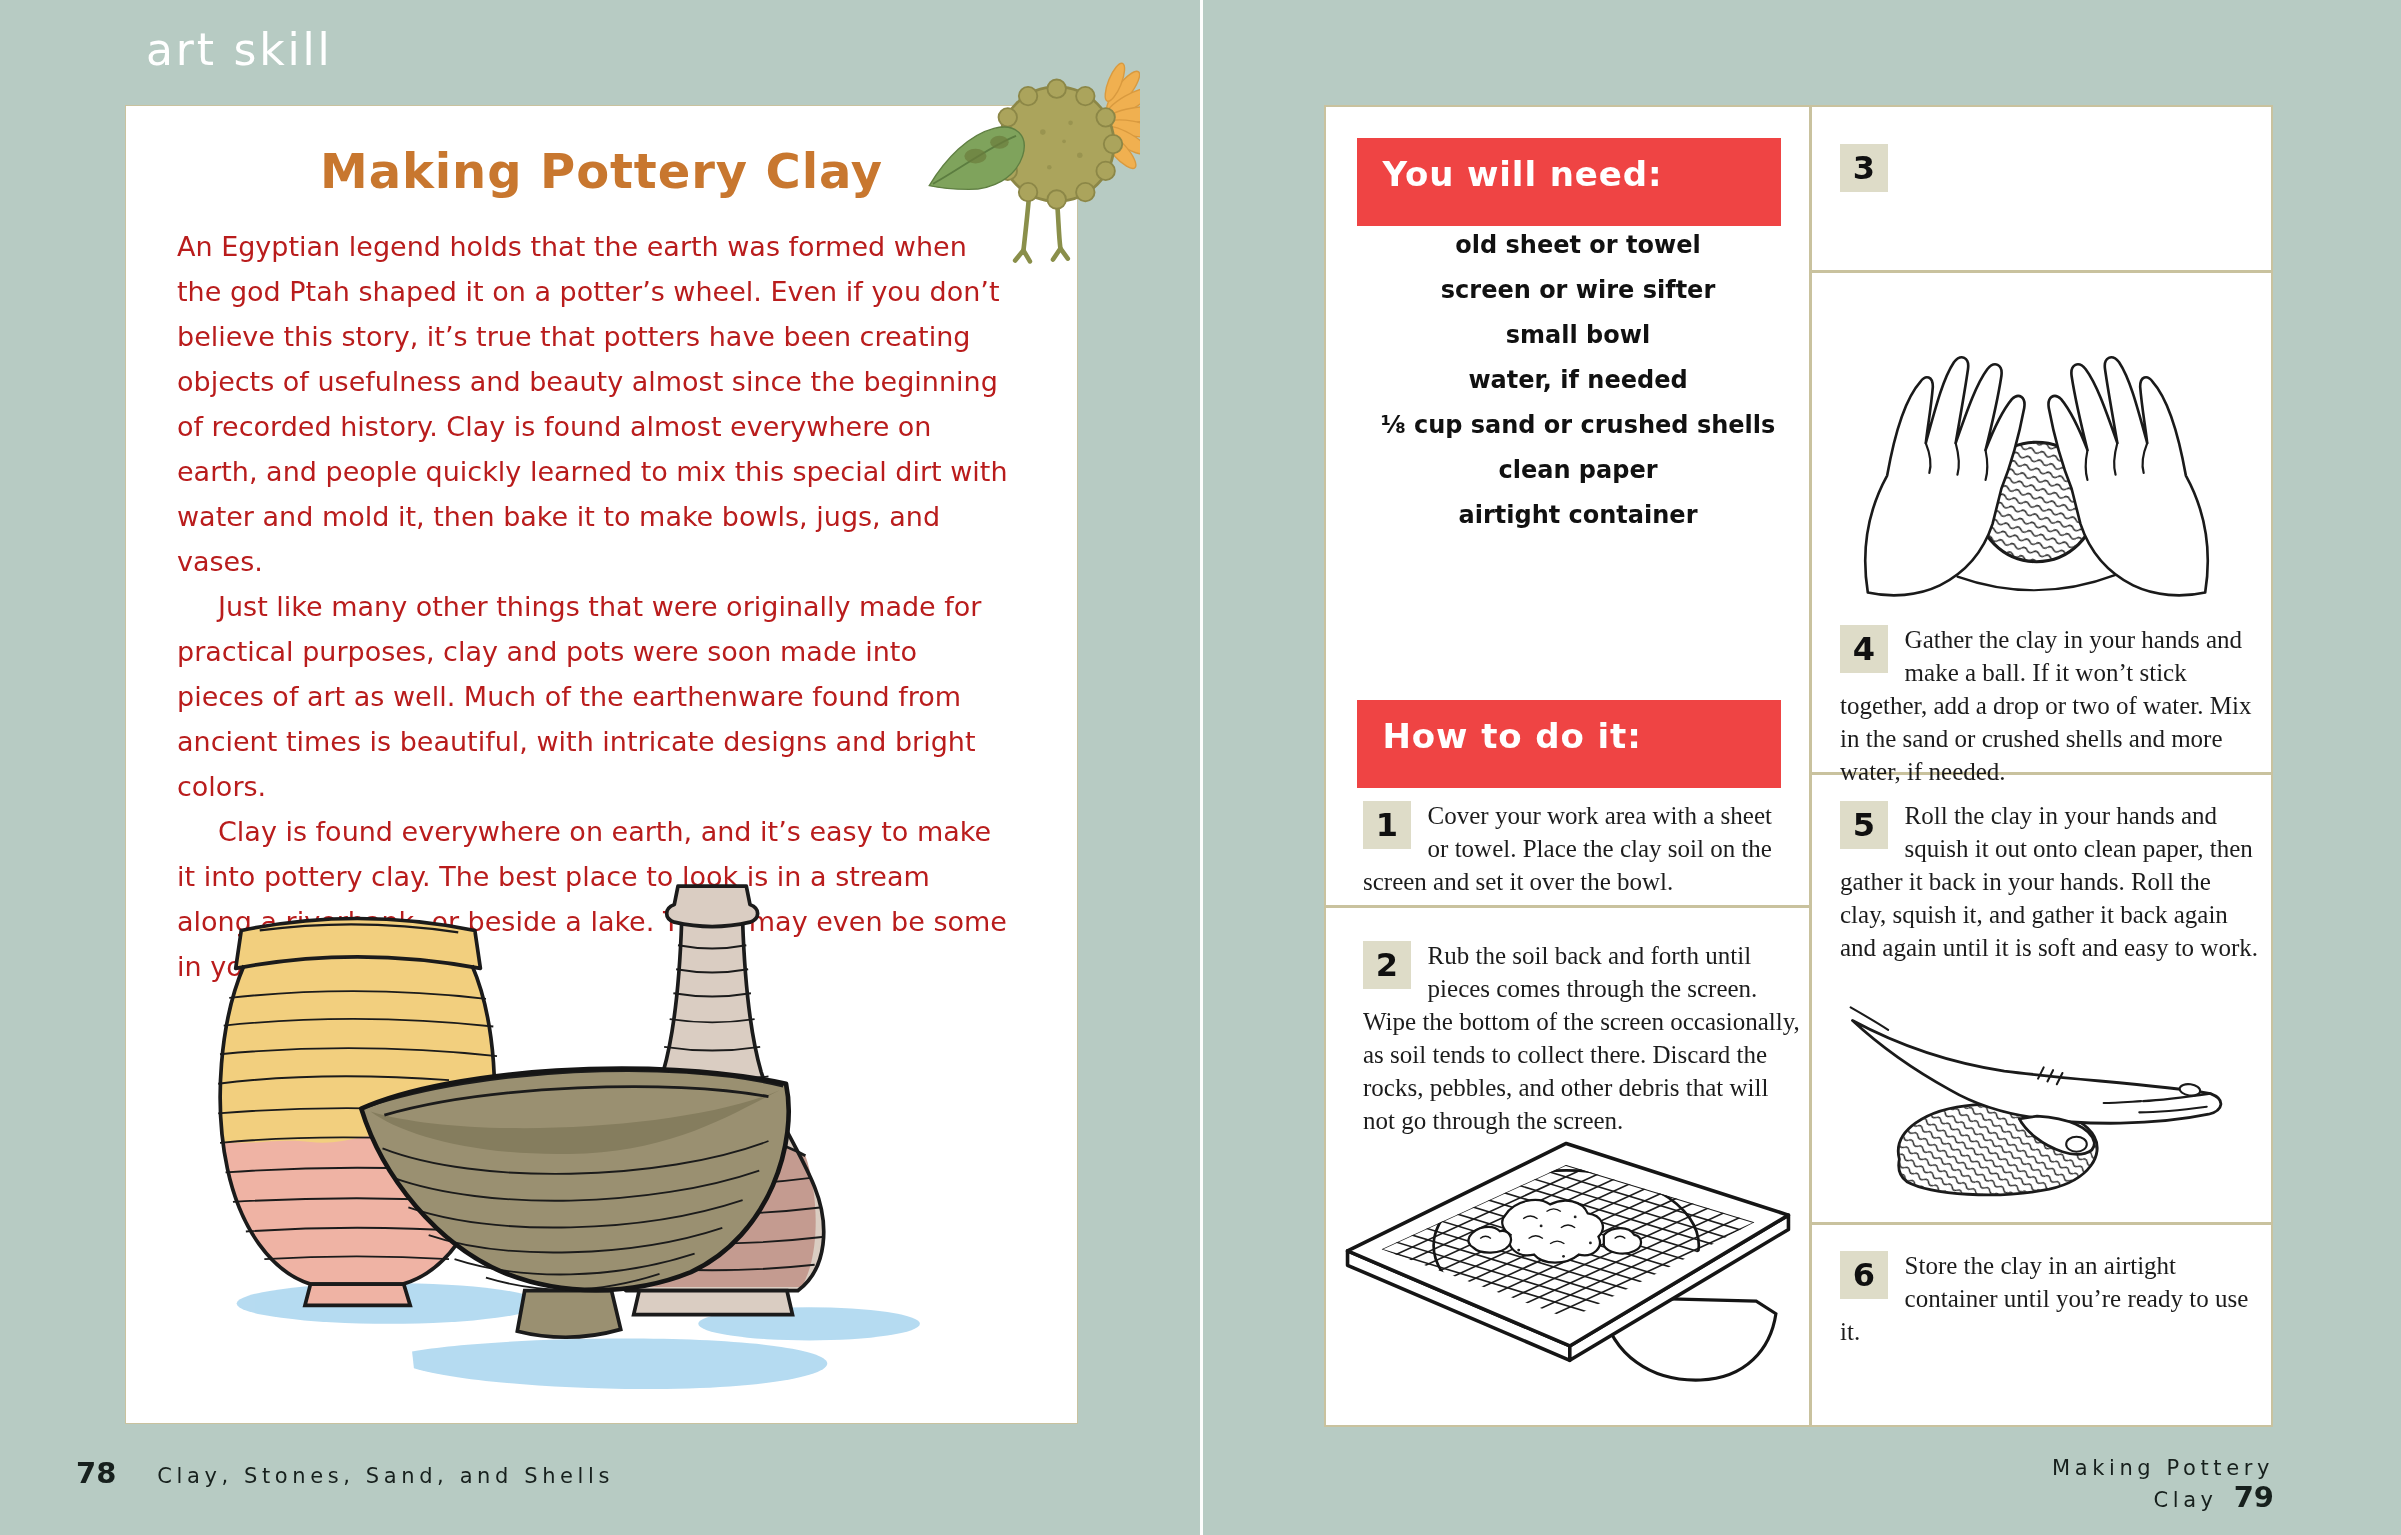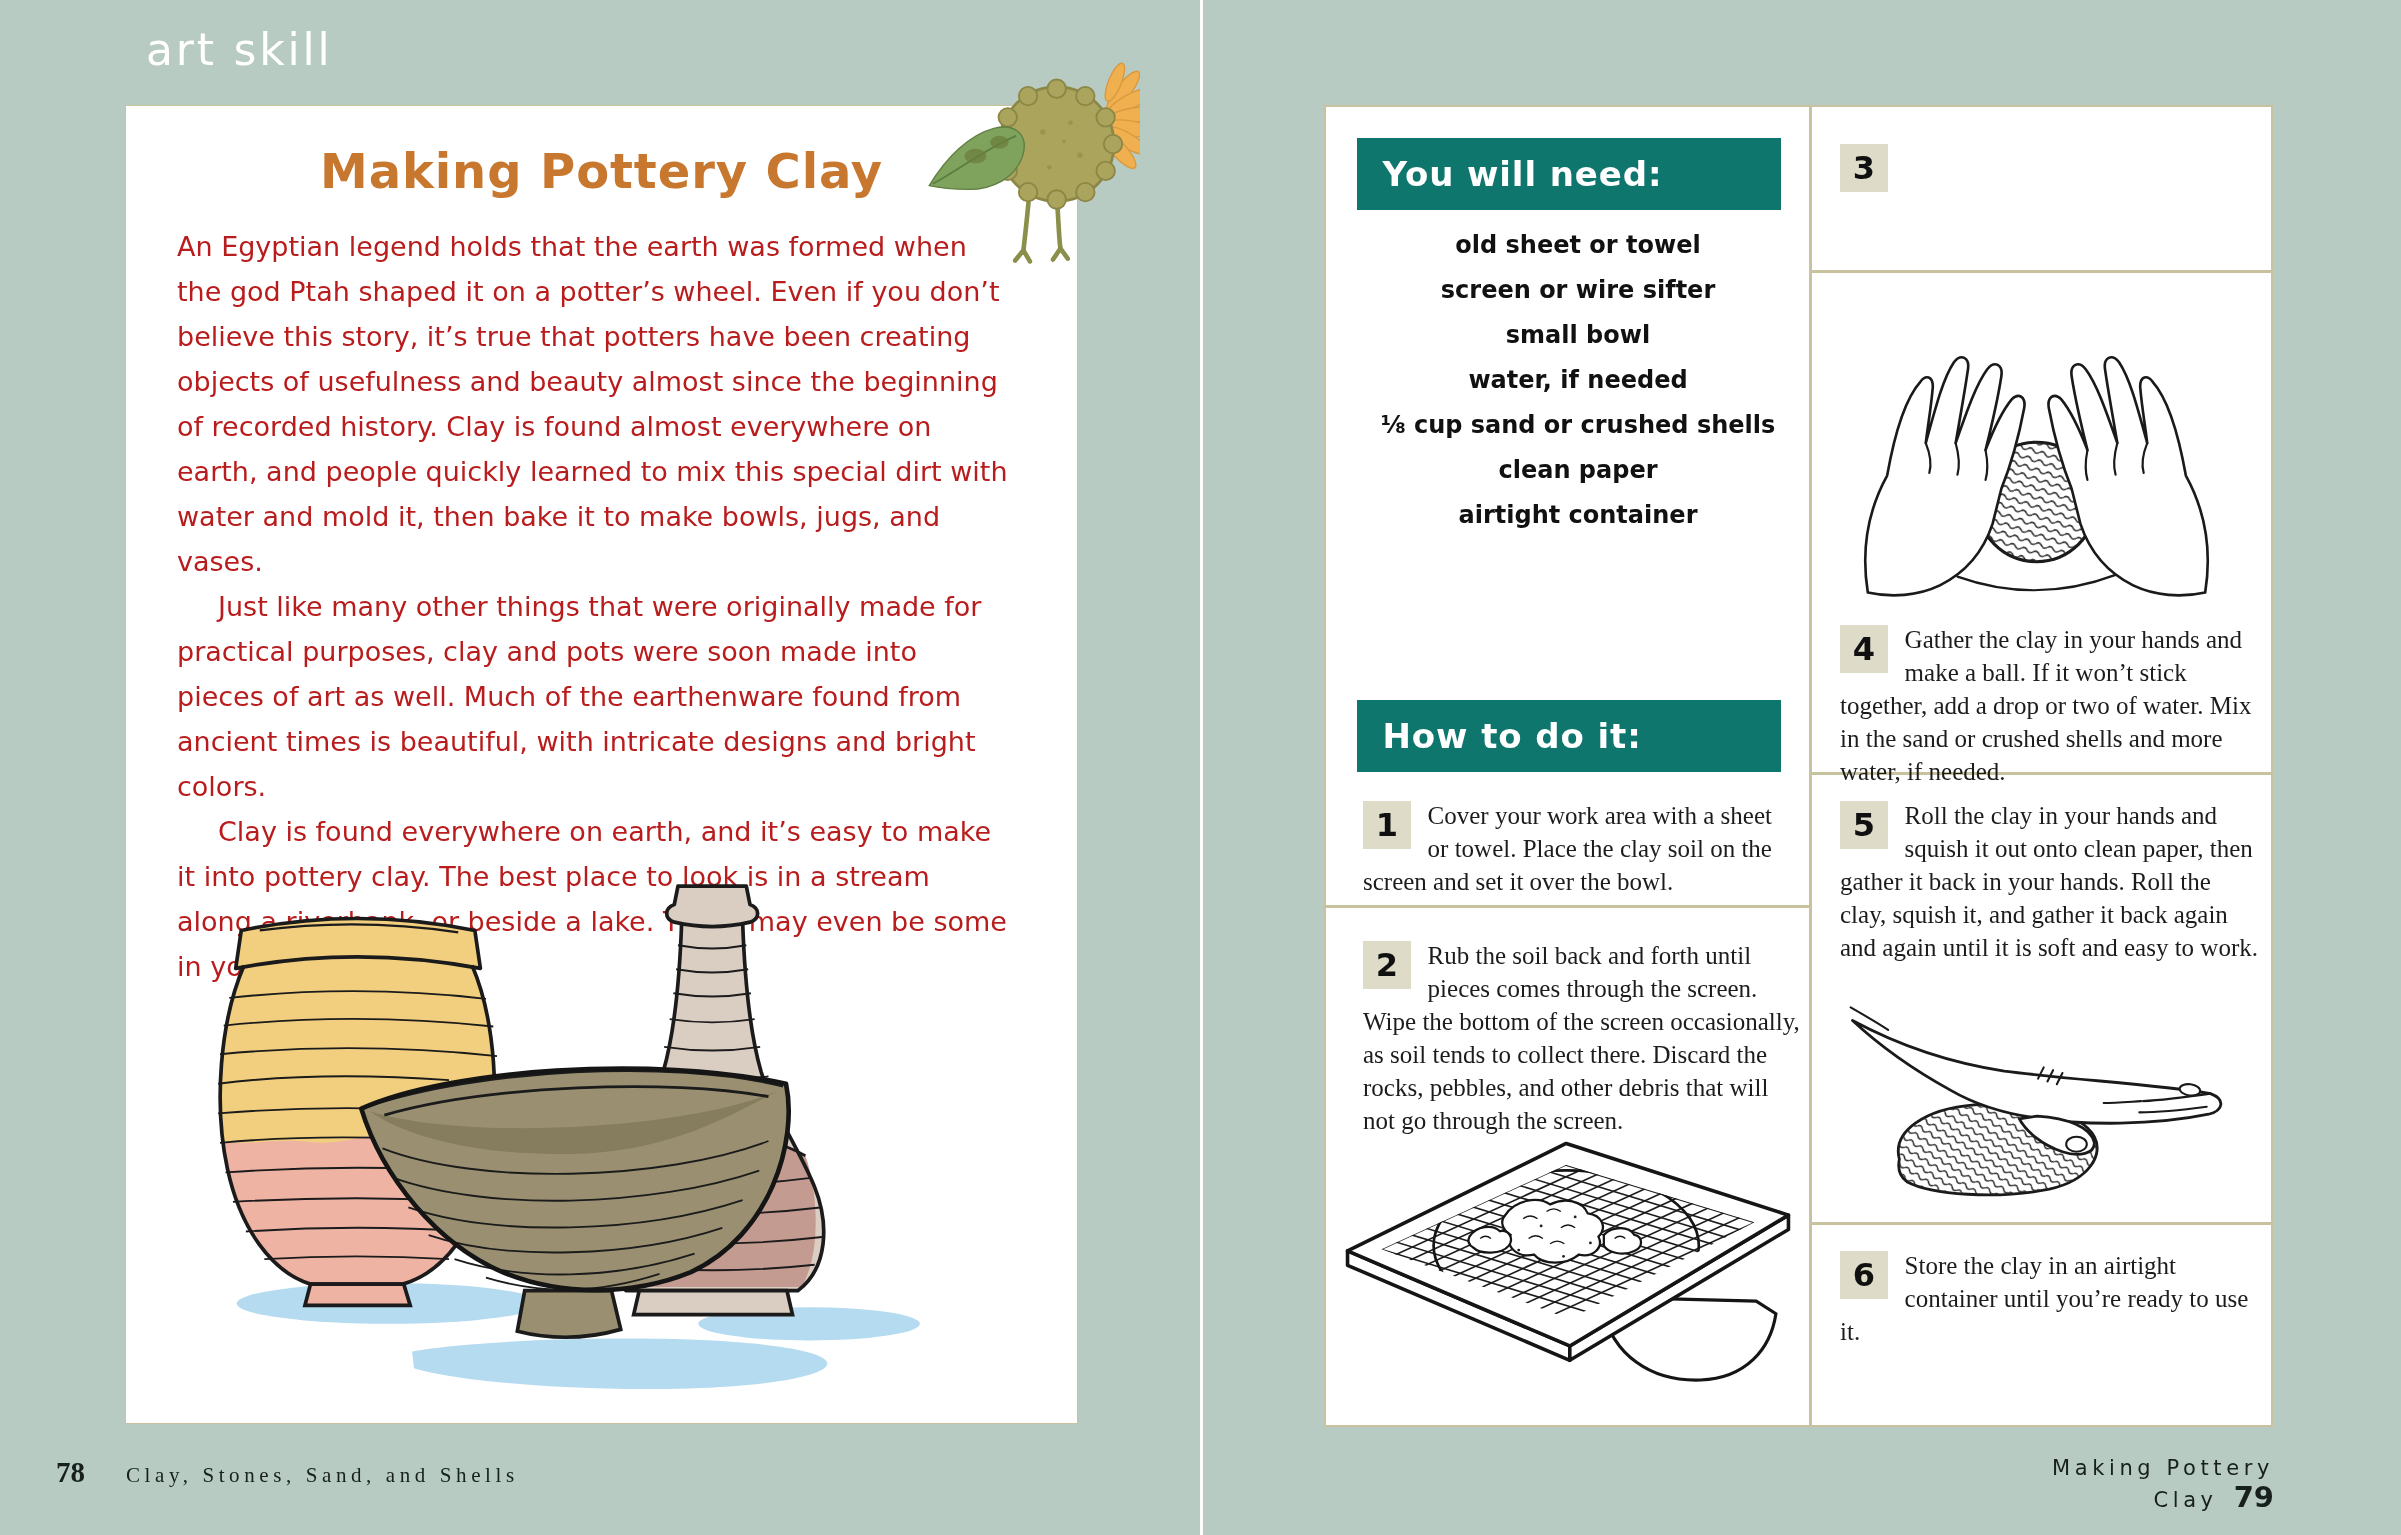--- a/index.html
+++ b/index.html
@@ -30,39 +30,39 @@
     font-size:27px;line-height:45px;color:#b91c1c;
   }
   .body-copy p{margin:0;}
   .body-copy p.indent{text-indent:41px;}
   .bird-illo{position:absolute;left:792px;top:-57px;width:222px;height:217px;}
   .pottery-illo{position:absolute;left:46px;top:767px;width:831px;height:536px;}
 
   
   .footer{position:absolute;top:1456px;font-size:21px;letter-spacing:4.6px;color:#17201d;}
   .footer .pgnum{font-size:29px;font-weight:bold;letter-spacing:0;}
-  .footer-left{left:56px;font-family:Liberation Serif, serif;}
+  .footer-left{left:76px;}
   .footer-left .sect{margin-left:41px;}
   .footer-right{left:1940px;width:334px;text-align:right;}
   .footer-right .pgnum{margin-left:16px;}
 
   
   .right-panel{
     position:absolute;left:1324px;top:105px;width:949px;height:1322px;
     background:#FFFFFF;border:2.8px solid #C9C29E;box-sizing:border-box;
   }
   .divider{position:absolute;background:#C9C29E;}
   .div-vert{left:483px;top:0;width:2.8px;height:100%;}
   .div-l1{left:0;top:798px;width:483px;height:2.8px;}
   .div-r1{left:486px;top:163px;right:0;height:2.8px;width:auto;}
   .div-r2{left:486px;top:665px;right:0;height:2.8px;width:auto;}
   .div-r3{left:486px;top:1115px;right:0;height:2.8px;width:auto;}
 
   .purple-bar{
-    position:absolute;left:30.5px;width:424px;height:72px;background:#0f766e;
+    position:absolute;left:30.5px;width:424px;height:88px;background:#ef4444;
     color:#FFFFFF;font-weight:bold;font-size:34px;line-height:72px;
     padding-left:26px;box-sizing:border-box;letter-spacing:0.9px;
   }
   .bar-ywn{top:31px;}
   .bar-htd{top:593px;}
 
   .yw-list{position:absolute;left:35px;top:116px;width:434px;text-align:center;}
   .yw-item{font-size:24px;font-weight:bold;line-height:45px;color:#111;}
 
   .step{

